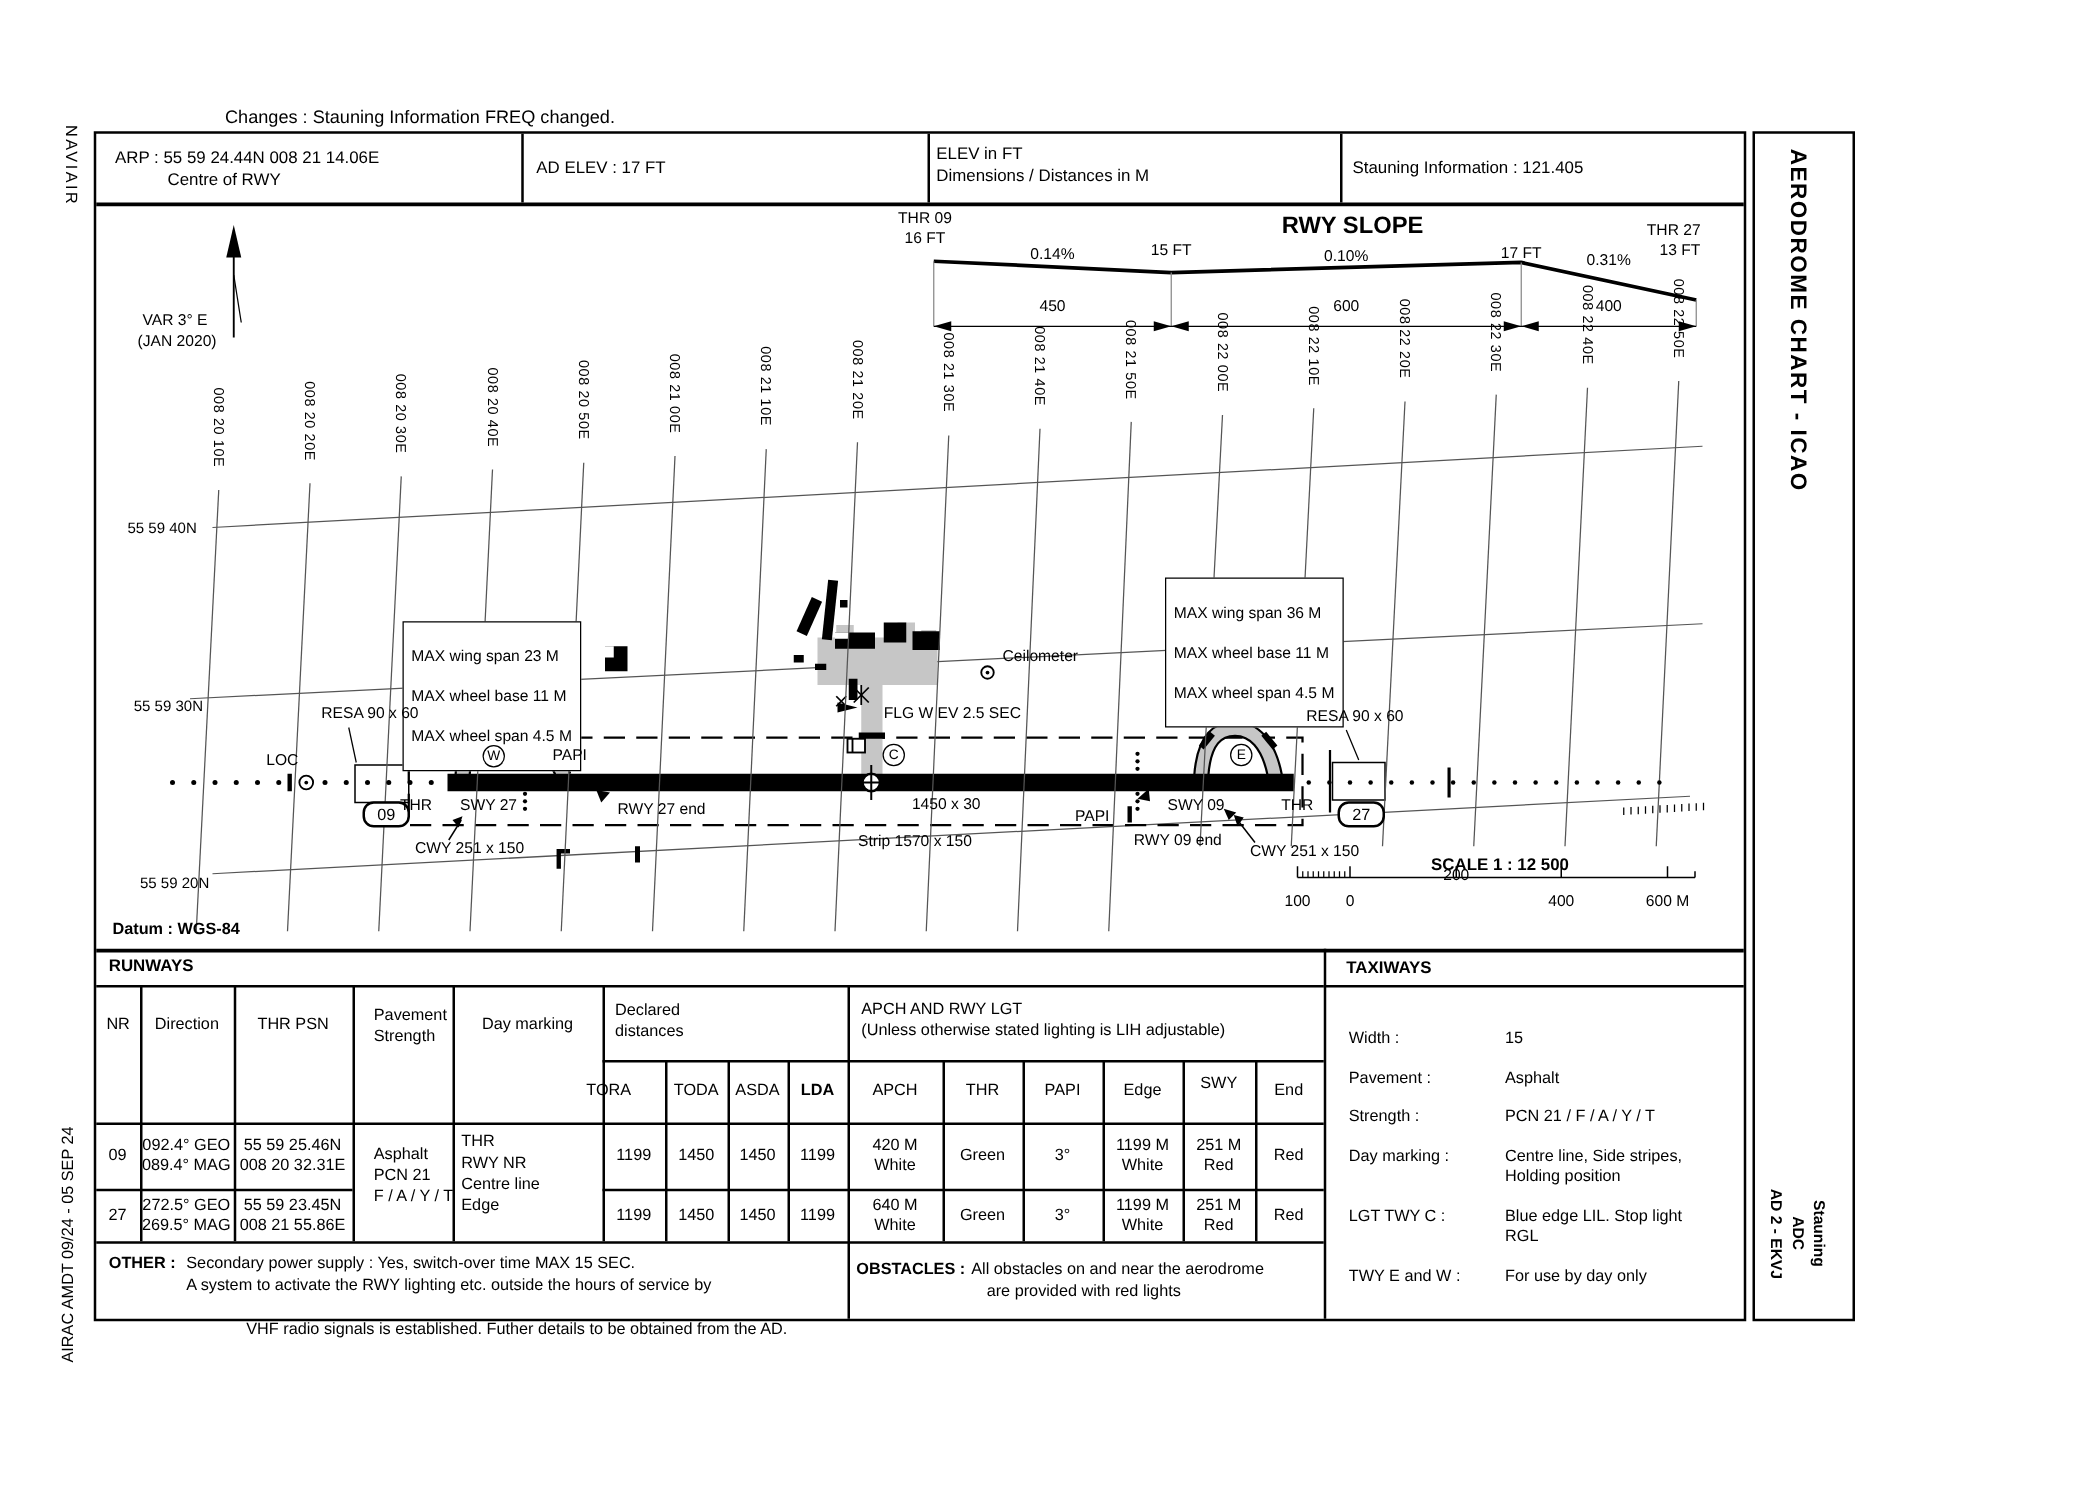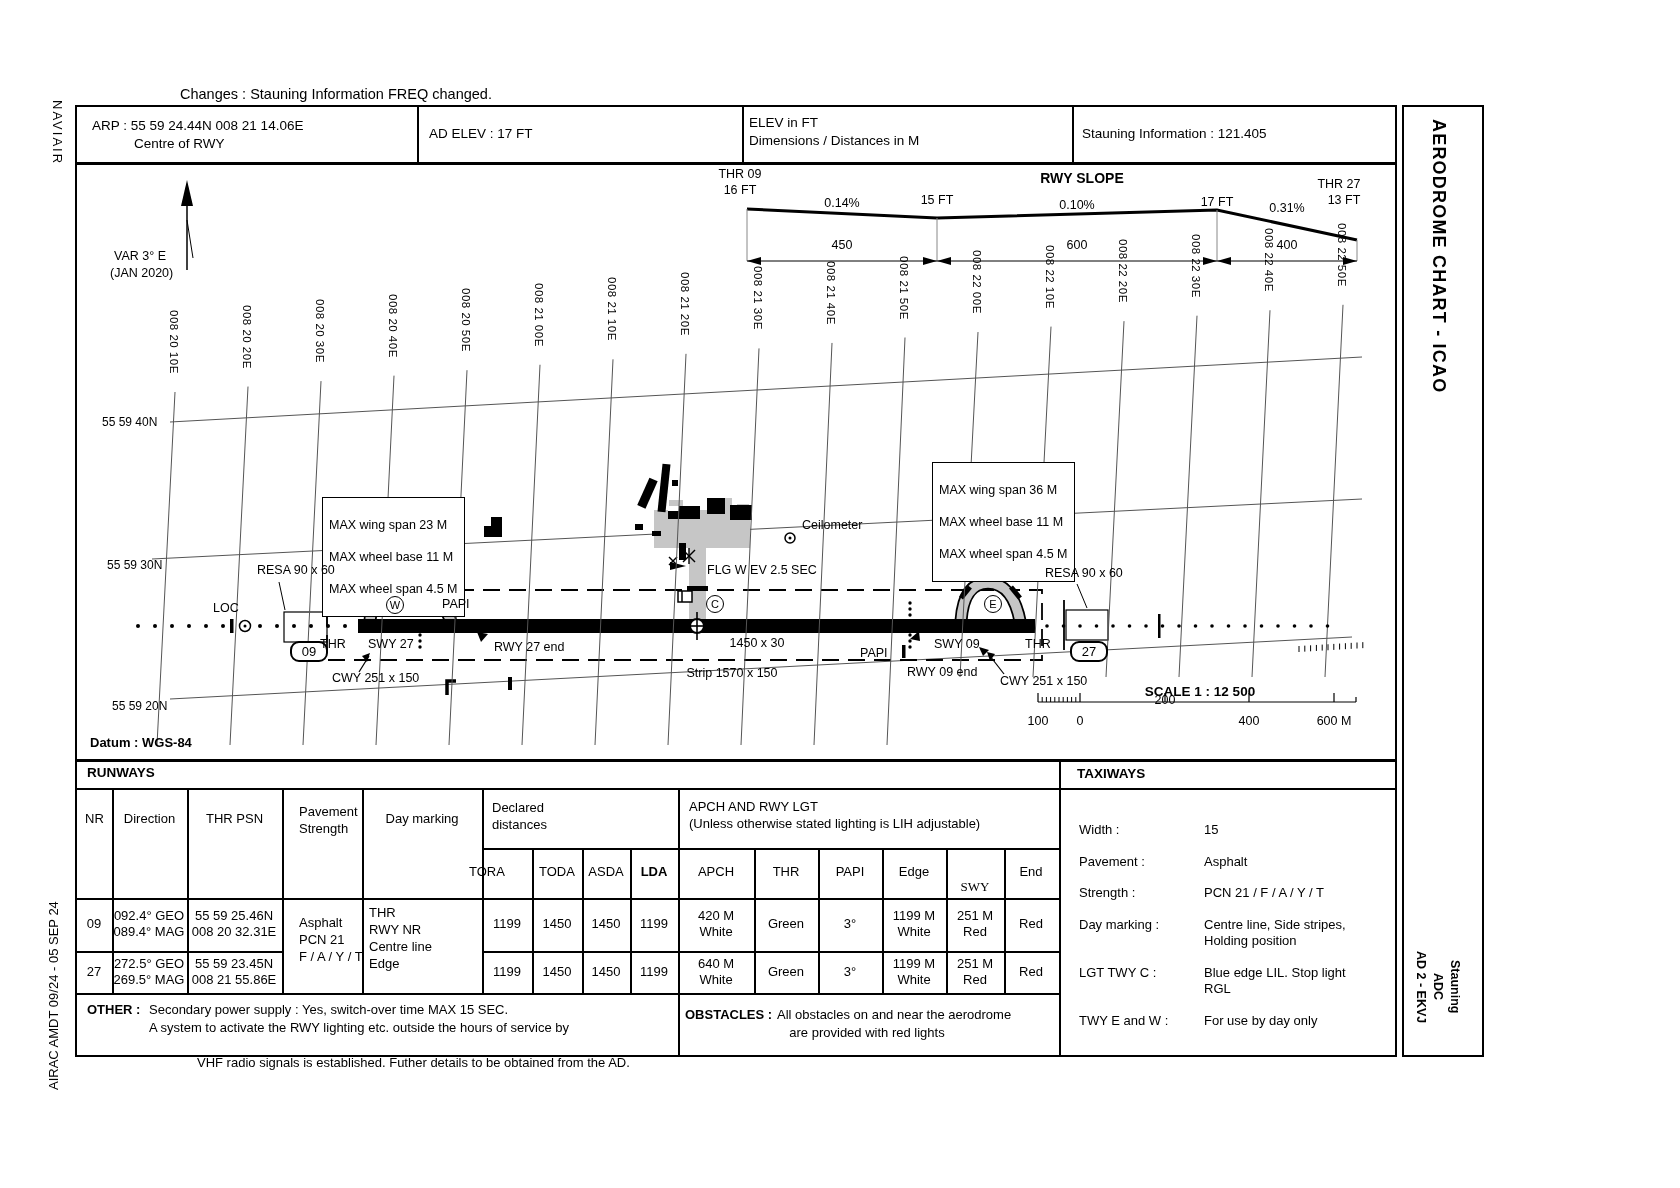--- a/index.html
+++ b/index.html
@@ -243,21 +243,21 @@
       <line x1="1256.8" y1="481.9" x2="1256.8" y2="487.9" stroke="#000" stroke-width="1"></line>
       <line x1="1262.6" y1="481.55" x2="1262.6" y2="487.55" stroke="#000" stroke-width="1"></line>
       <line x1="1268.4" y1="481.2" x2="1268.4" y2="487.2" stroke="#000" stroke-width="1"></line>
       <line x1="1274.2" y1="480.85" x2="1274.2" y2="486.85" stroke="#000" stroke-width="1"></line>
       <line x1="1280" y1="480.5" x2="1280" y2="486.5" stroke="#000" stroke-width="1"></line>
       <line x1="1285.8" y1="480.15" x2="1285.8" y2="486.15" stroke="#000" stroke-width="1"></line>
     </svg>
 
   <div class="lbl" style="left:37px;top:142px;">VAR 3° E</div>
   <div class="lbl" style="left:33px;top:159px;">(JAN 2020)</div>
-  <div class="slbl bold" style="left:880px;top:63px;width:250px;font-size:14px;">RWY SLOPE</div>
+  <div class="slbl bold" style="left:880px;top:63px;width:250px;font-size:19px;">RWY SLOPE</div>
   <div class="slbl" style="left:628px;top:60px;width:70px;">THR 09</div>
   <div class="slbl" style="left:628px;top:76px;width:70px;">16 FT</div>
   <div class="slbl" style="left:825px;top:86px;width:70px;">15 FT</div>
   <div class="slbl" style="left:1105px;top:88px;width:70px;">17 FT</div>
   <div class="slbl" style="left:1227px;top:70px;width:70px;">THR 27</div>
   <div class="slbl" style="left:1232px;top:86px;width:70px;">13 FT</div>
   <div class="slbl" style="left:730px;top:89px;width:70px;">0.14%</div>
   <div class="slbl" style="left:965px;top:91px;width:70px;">0.10%</div>
   <div class="slbl" style="left:1175px;top:94px;width:70px;">0.31%</div>
   <div class="slbl" style="left:730px;top:131px;width:70px;">450</div>
@@ -348,21 +348,21 @@
       <div class="hline" style="left: 405px; top: 192px; width: 577px; height: 1.5px;"></div>
       <div class="hline" style="left: 0px; top: 234px; width: 982px; height: 2px;"></div>
       <div class="th" style="left: 378px; top: 105px; width: 64px;">TORA</div>
       <div class="th" style="left: 448px; top: 105px; width: 64px;">TODA</div>
       <div class="th" style="left: 497px; top: 105px; width: 64px;">ASDA</div>
       <div class="th" style="left: 545px; top: 105px; width: 64px; font-weight: bold;">LDA</div>
       <div class="th" style="left: 607px; top: 105px; width: 64px;">APCH</div>
       <div class="th" style="left: 677px; top: 105px; width: 64px;">THR</div>
       <div class="th" style="left: 741px; top: 105px; width: 64px;">PAPI</div>
       <div class="th" style="left: 805px; top: 105px; width: 64px;">Edge</div>
-      <div class="th" style="left: 866px; top: 120px; width: 64px; font-family: Liberation Serif, serif;">SWY</div>
+      <div class="th" style="left: 866px; top: 99px; width: 64px;">SWY</div>
       <div class="th" style="left: 922px; top: 105px; width: 64px;">End</div>
       <div class="cell" style="left: 0px; top: 165px; width: 34px; transform: translateY(-50%);">09</div>
       <div class="cell" style="left: 33px; top: 165px; width: 78px; transform: translateY(-50%);">092.4° GEO
 089.4° MAG</div>
       <div class="cell" style="left: 108px; top: 165px; width: 98px; transform: translateY(-50%);">55 59 25.46N
 008 20 32.31E</div>
       <div class="cell" style="left: 405px; top: 165px; width: 50px; transform: translateY(-50%);">1199</div>
       <div class="cell" style="left: 455px; top: 165px; width: 50px; transform: translateY(-50%);">1450</div>
       <div class="cell" style="left: 505px; top: 165px; width: 48px; transform: translateY(-50%);">1450</div>
       <div class="cell" style="left: 553px; top: 165px; width: 48px; transform: translateY(-50%);">1199</div>

